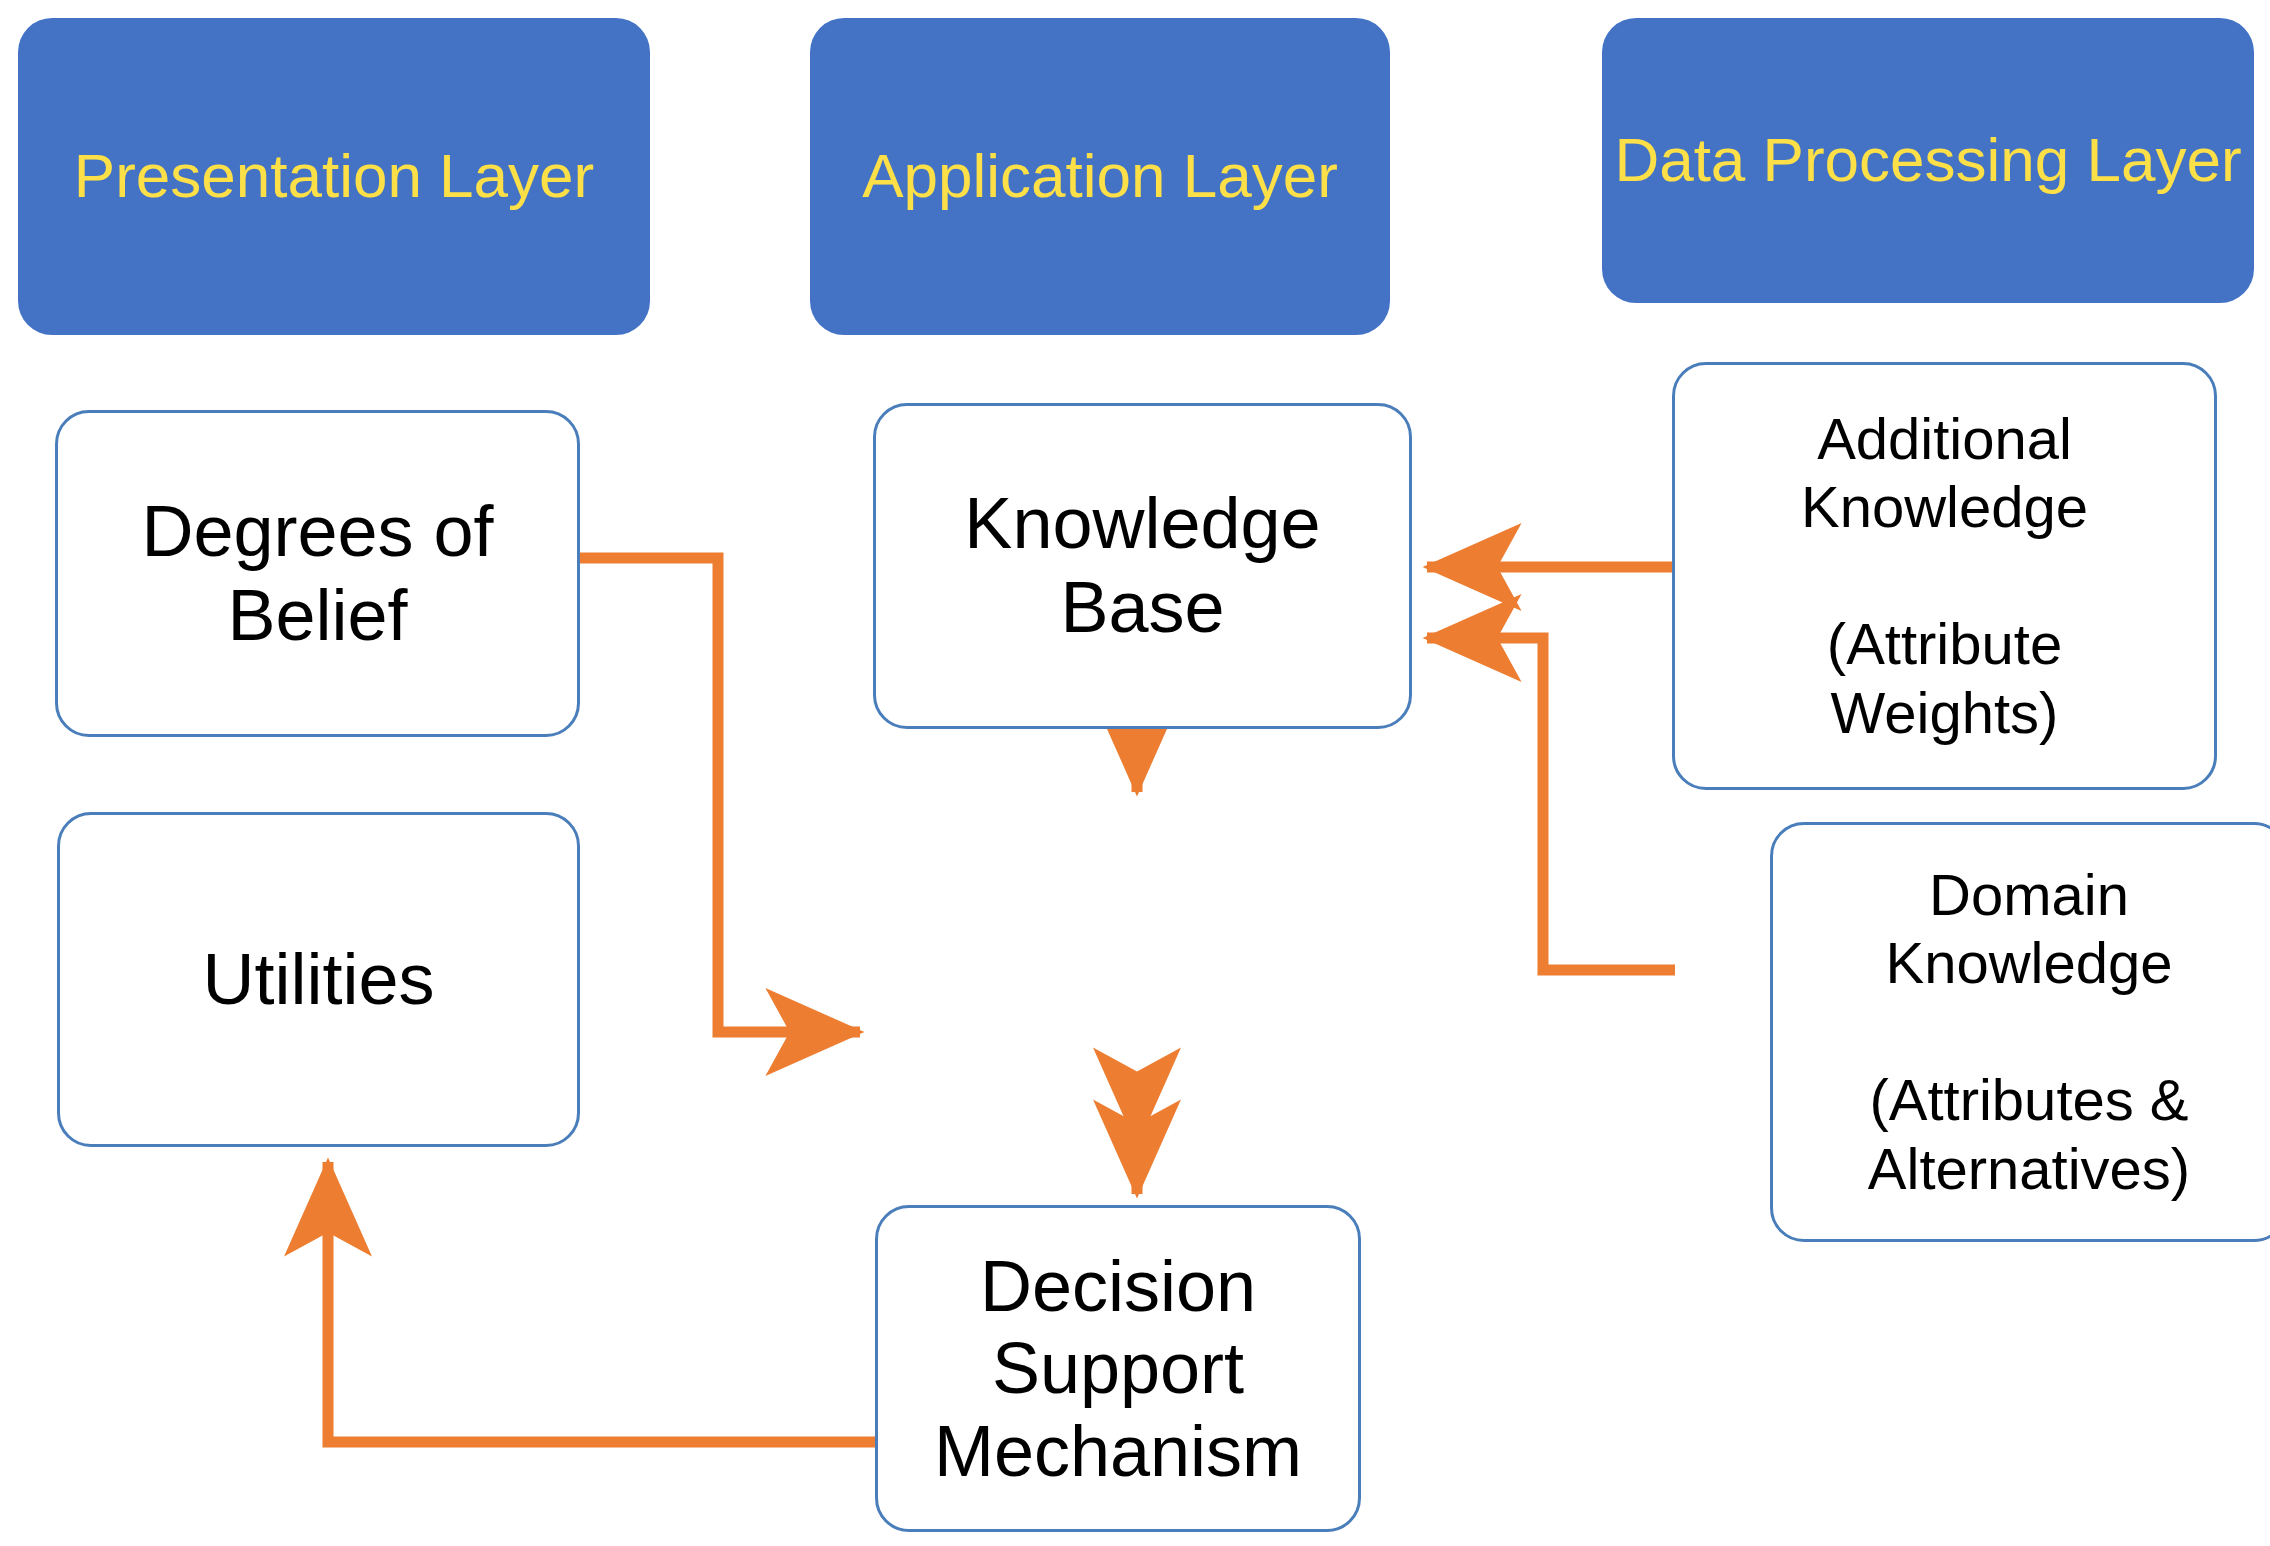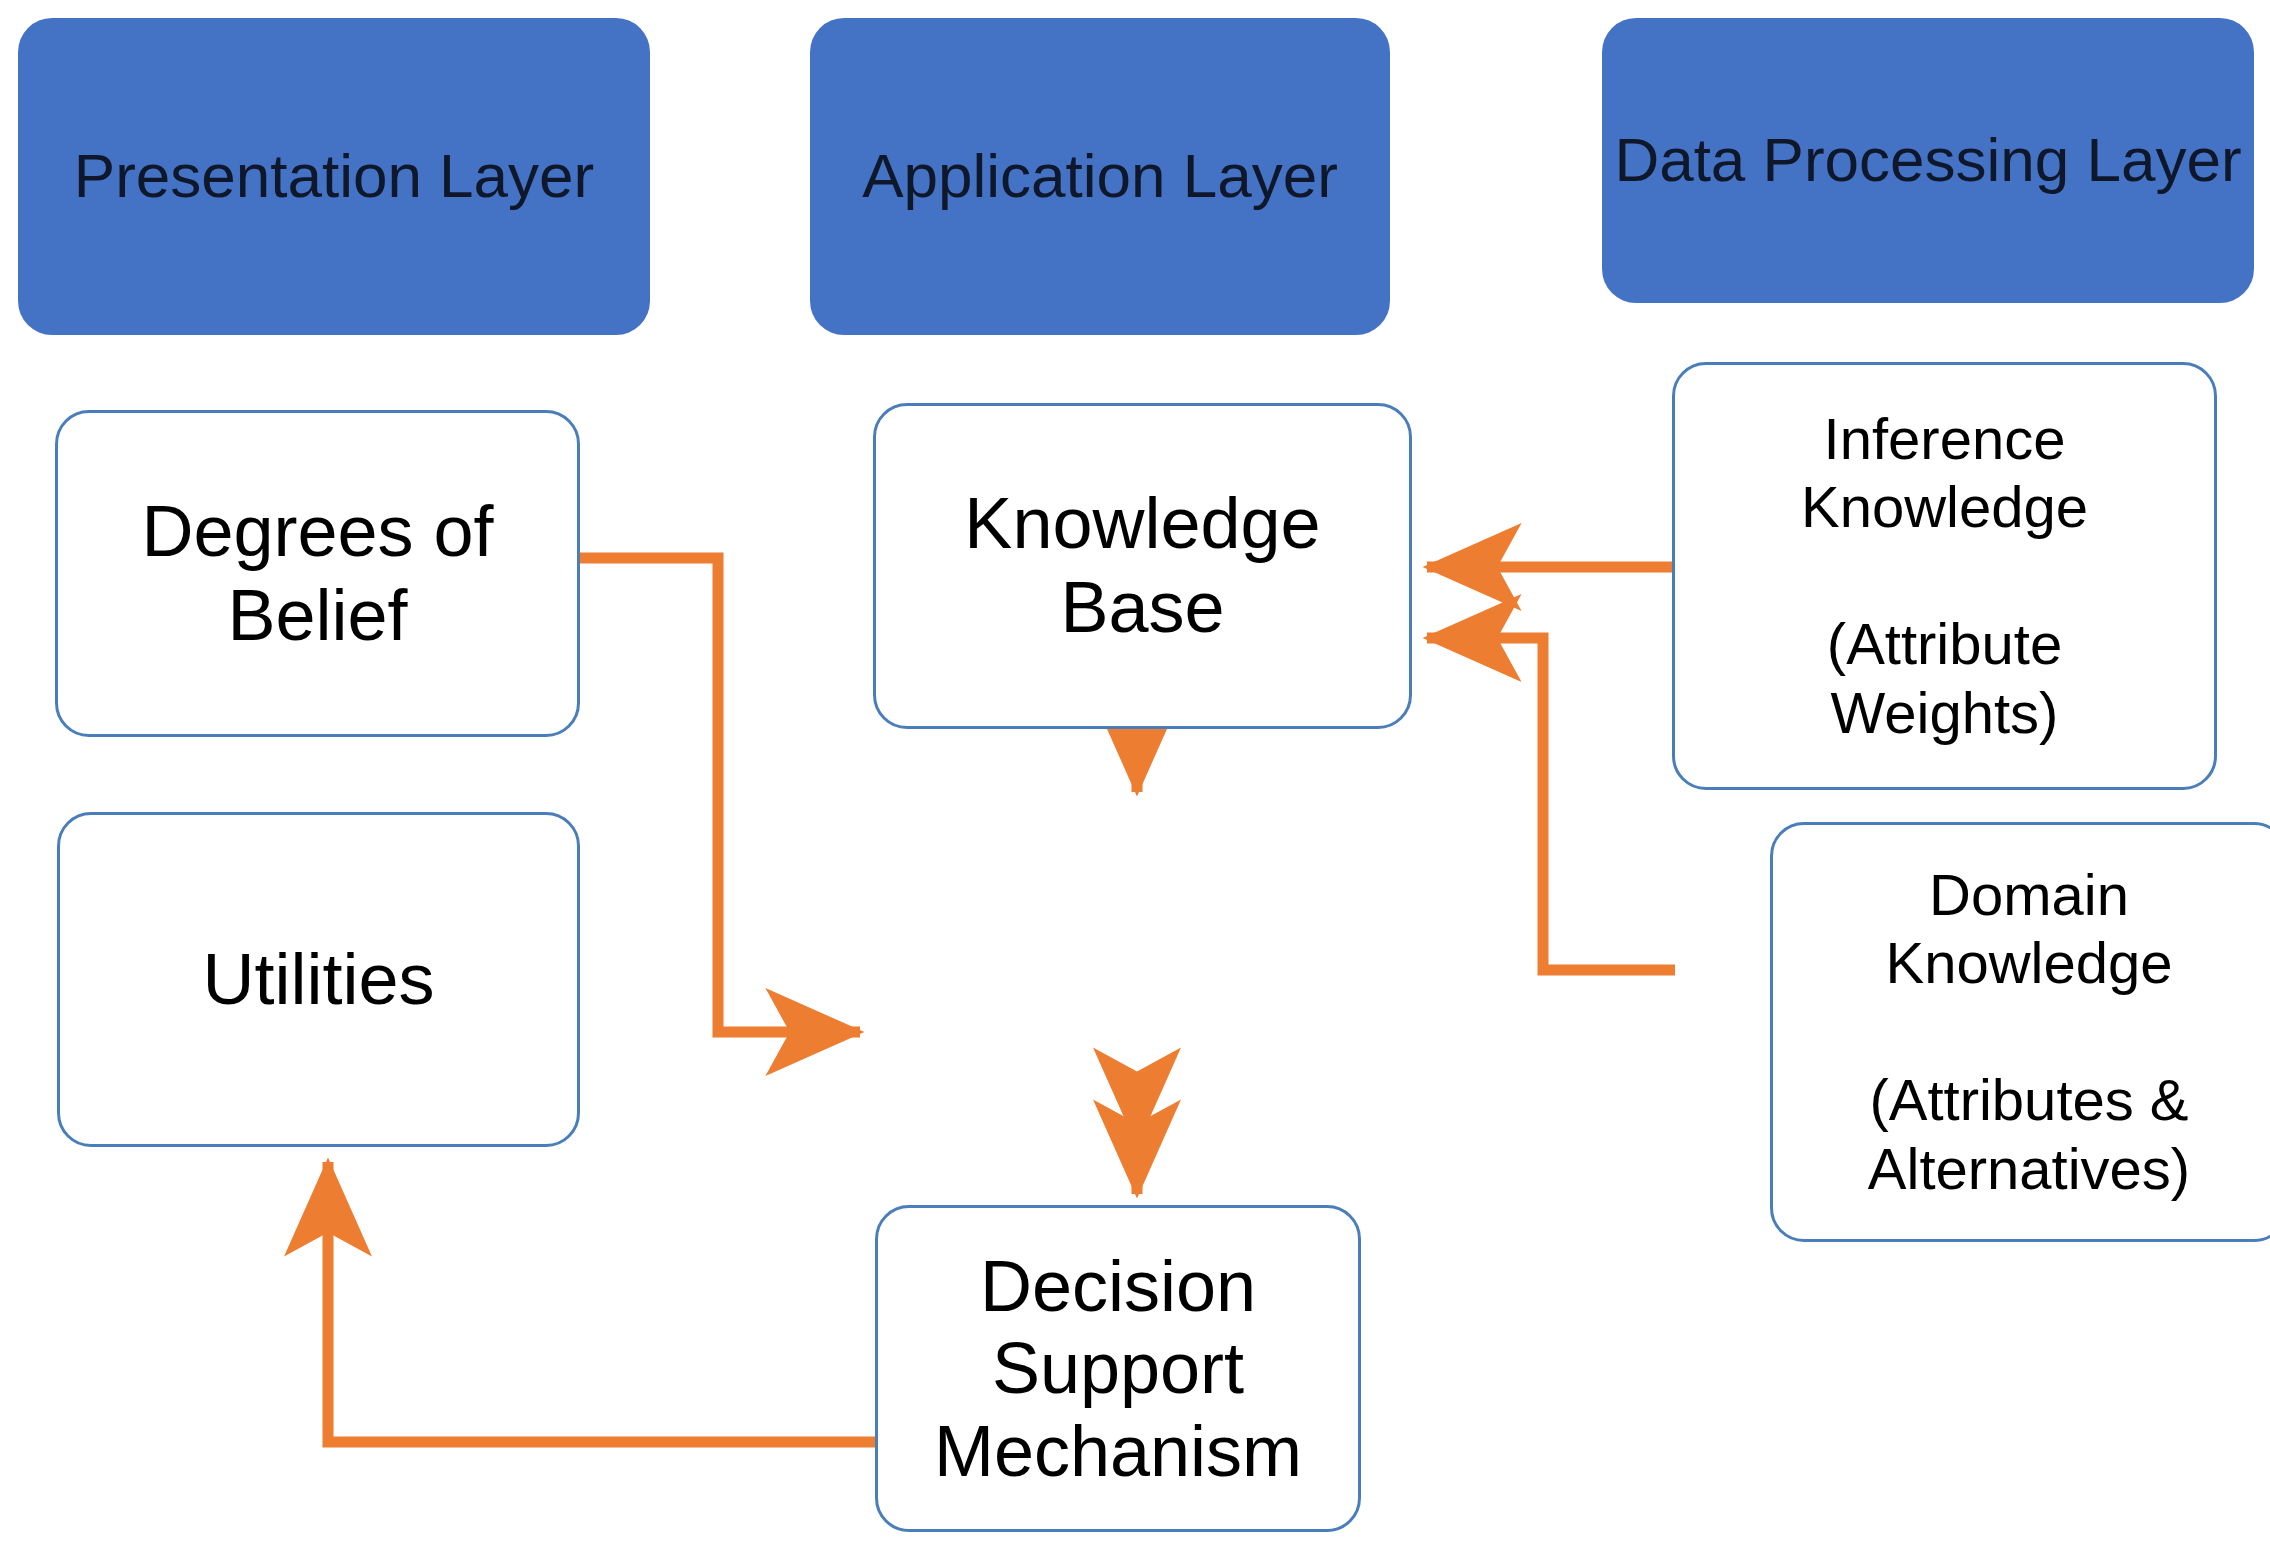--- a/index.html
+++ b/index.html
@@ -28,21 +28,21 @@
   .layer-header {
     position: absolute;
     background: #4472C4;
     border-radius: 34px;
     display: flex;
     align-items: center;
     justify-content: center;
     box-sizing: border-box;
   }
   .layer-header-label {
-    color: #0f172a;
+    color: #fde047;
     font-size: 62px;
     font-weight: 400;
     line-height: 1.1;
     text-align: center;
     white-space: nowrap;
   }
   .node-box {
     position: absolute;
     background: #ffffff;
     border: 3px solid #4A7EBB;
@@ -146,21 +146,21 @@
     <span class="node-label">Knowledge Base</span>
   </div>
 
 
   <div class="node-box" id="node-decision-support">
     <span class="node-label two-line">Decision Support
 Mechanism</span>
   </div>
 
   <div class="node-box" id="node-additional-knowledge">
-    <span class="node-label stacked">Inference
+    <span class="node-label stacked">Additional
 Knowledge
 
 (Attribute
 Weights)</span>
   </div>
 
   <div class="node-box" id="node-domain-knowledge">
     <span class="node-label stacked">Domain
 Knowledge
 

